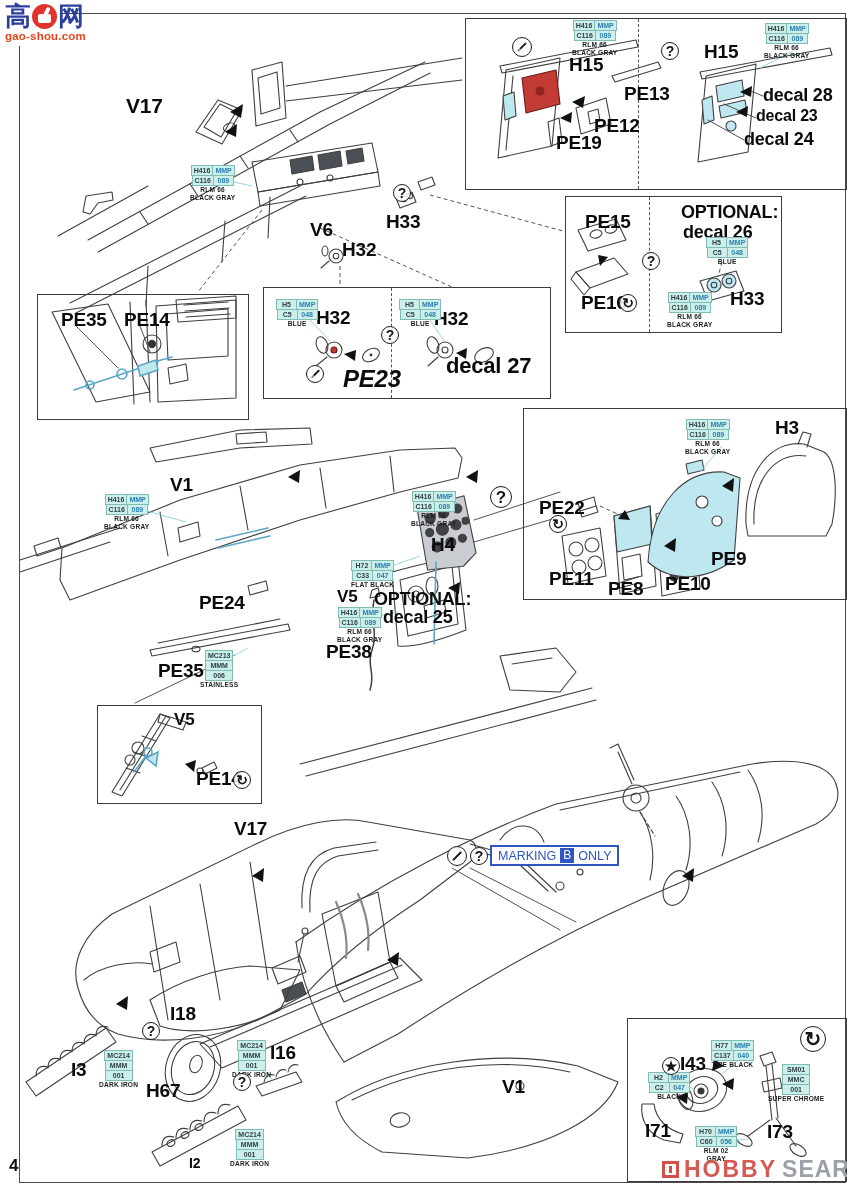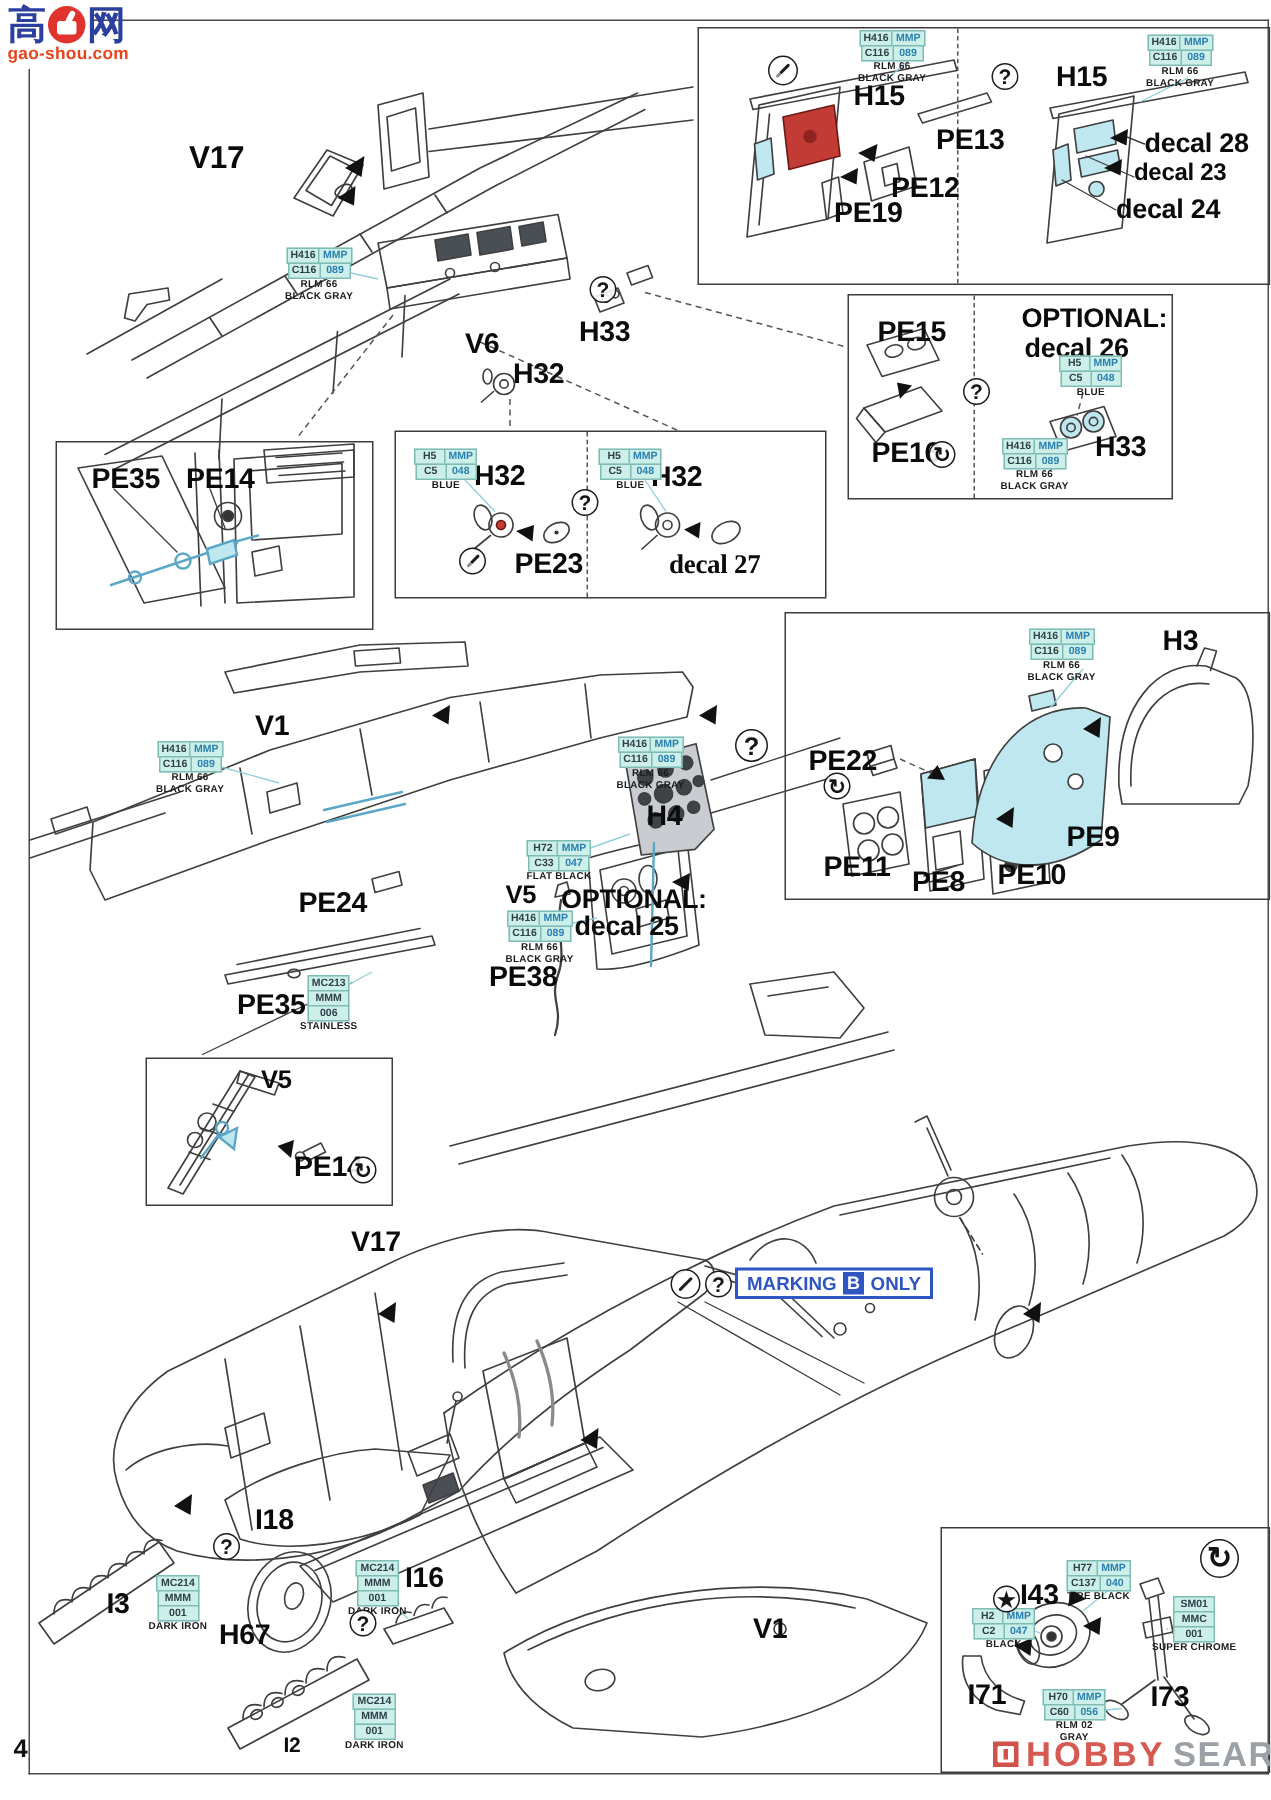--- a/index.html
+++ b/index.html
@@ -21,21 +21,21 @@
   .c-cell:first-child{border-right:1px solid #7fbcb6;color:#2f4048;}
   .c-row.single .c-cell:first-child{border-right:none;}
   .c-name{font-size:6.6px;line-height:7.6px;font-weight:bold;color:#1c1c1c;letter-spacing:0.2px;text-align:center;white-space:nowrap;margin-top:0.5px;}
   .icon{position:absolute;border:1.7px solid #1c1c1c;border-radius:50%;background:rgba(255,255,255,0.88);
         display:flex;align-items:center;justify-content:center;font-weight:bold;color:#151515;
         box-sizing:border-box;z-index:6;line-height:1;}
   .icon .diag{position:absolute;left:16%;top:44%;width:68%;height:13%;
         background:linear-gradient(90deg,#8a8a8a 0 32%,#1c1c1c 32% 100%);transform:rotate(-45deg);border-radius:1px;}
   .icon.noglue .diag{background:#1c1c1c;height:10%;}
   .marking{position:absolute;left:490px;top:845px;border:2px solid #2f55c2;background:#fff;display:flex;
-        align-items:center;gap:4px;padding:1px 6px;font-weight:bold;color:#2f55c2;font-size:12.5px;z-index:7;}
+        align-items:center;gap:4px;padding:1px 6px;font-weight:normal;color:#2f55c2;font-size:12.5px;z-index:7;}
   .mk-b{background:#2f55c2;color:#fff;padding:0 3px;font-size:12px;line-height:15px;}
   .logo{position:absolute;left:5px;top:3px;z-index:8;}
   .logo-cn{font-size:26px;font-weight:bold;color:#2b3f9e;display:flex;align-items:center;gap:1px;line-height:1;}
   .logo-ball{width:25px;height:25px;background:#e0332e;border-radius:50%;position:relative;display:inline-block;}
   .logo-ball::after{content:"";position:absolute;left:6px;top:10px;width:13px;height:9px;background:#fff;border-radius:2px;}
   .logo-ball::before{content:"";position:absolute;left:13px;top:3px;width:4px;height:9px;background:#fff;border-radius:2px;transform:rotate(28deg);}
   .logo-url{font-size:11.5px;font-weight:bold;color:#e8431c;letter-spacing:0.2px;margin-top:1px;}
   .pageno{position:absolute;left:9px;top:1156px;font-size:17px;font-weight:bold;color:#111;}
   .hobby{position:absolute;left:662px;top:1156px;display:flex;align-items:center;gap:5px;z-index:8;}
   .hb-ico{width:17px;height:17px;background:#d0524a;position:relative;display:inline-block;}
@@ -382,23 +382,23 @@
     <div class="plabel" style="left: 756px; top: 108px; font-size: 16px;">decal 23</div>
     <div class="plabel" style="left: 744px; top: 130px; font-size: 18px;">decal 24</div>
     <div class="plabel" style="left: 585px; top: 212px; font-size: 19px;">PE15</div>
     <div class="plabel" style="left: 581px; top: 293px; font-size: 19px;">PE16</div>
     <div class="plabel" style="left: 681px; top: 203px; font-size: 18px;">OPTIONAL:</div>
     <div class="plabel" style="left: 683px; top: 223px; font-size: 18px;">decal 26</div>
     <div class="plabel" style="left: 730px; top: 289px; font-size: 19px;">H33</div>
     <div class="plabel" style="left: 61px; top: 310px; font-size: 19px;">PE35</div>
     <div class="plabel" style="left: 124px; top: 310px; font-size: 19px;">PE14</div>
     <div class="plabel" style="left: 316px; top: 308px; font-size: 19px;">H32</div>
-    <div class="plabel" style="left: 343px; top: 367px; font-size: 19px;">PE23</div>
+    <div class="plabel" style="left: 343px; top: 367px; font-size: 24px; font-style: italic;">PE23</div>
     <div class="plabel" style="left: 434px; top: 309px; font-size: 19px;">H32</div>
-    <div class="plabel" style="left: 446px; top: 367px; font-size: 18px; font-family: Liberation Serif, serif;">decal 27</div>
+    <div class="plabel" style="left: 446px; top: 355px; font-size: 22px;">decal 27</div>
     <div class="plabel" style="left: 170px; top: 475px; font-size: 19px;">V1</div>
     <div class="plabel" style="left: 199px; top: 593px; font-size: 19px;">PE24</div>
     <div class="plabel" style="left: 158px; top: 661px; font-size: 19px;">PE35</div>
     <div class="plabel" style="left: 337px; top: 588px; font-size: 17px;">V5</div>
     <div class="plabel" style="left: 326px; top: 642px; font-size: 19px;">PE38</div>
     <div class="plabel" style="left: 431px; top: 535px; font-size: 19px;">H4</div>
     <div class="plabel" style="left: 374px; top: 590px; font-size: 18px;">OPTIONAL:</div>
     <div class="plabel" style="left: 383px; top: 608px; font-size: 18px;">decal 25</div>
     <div class="plabel" style="left: 775px; top: 418px; font-size: 19px;">H3</div>
     <div class="plabel" style="left: 539px; top: 498px; font-size: 19px;">PE22</div>

